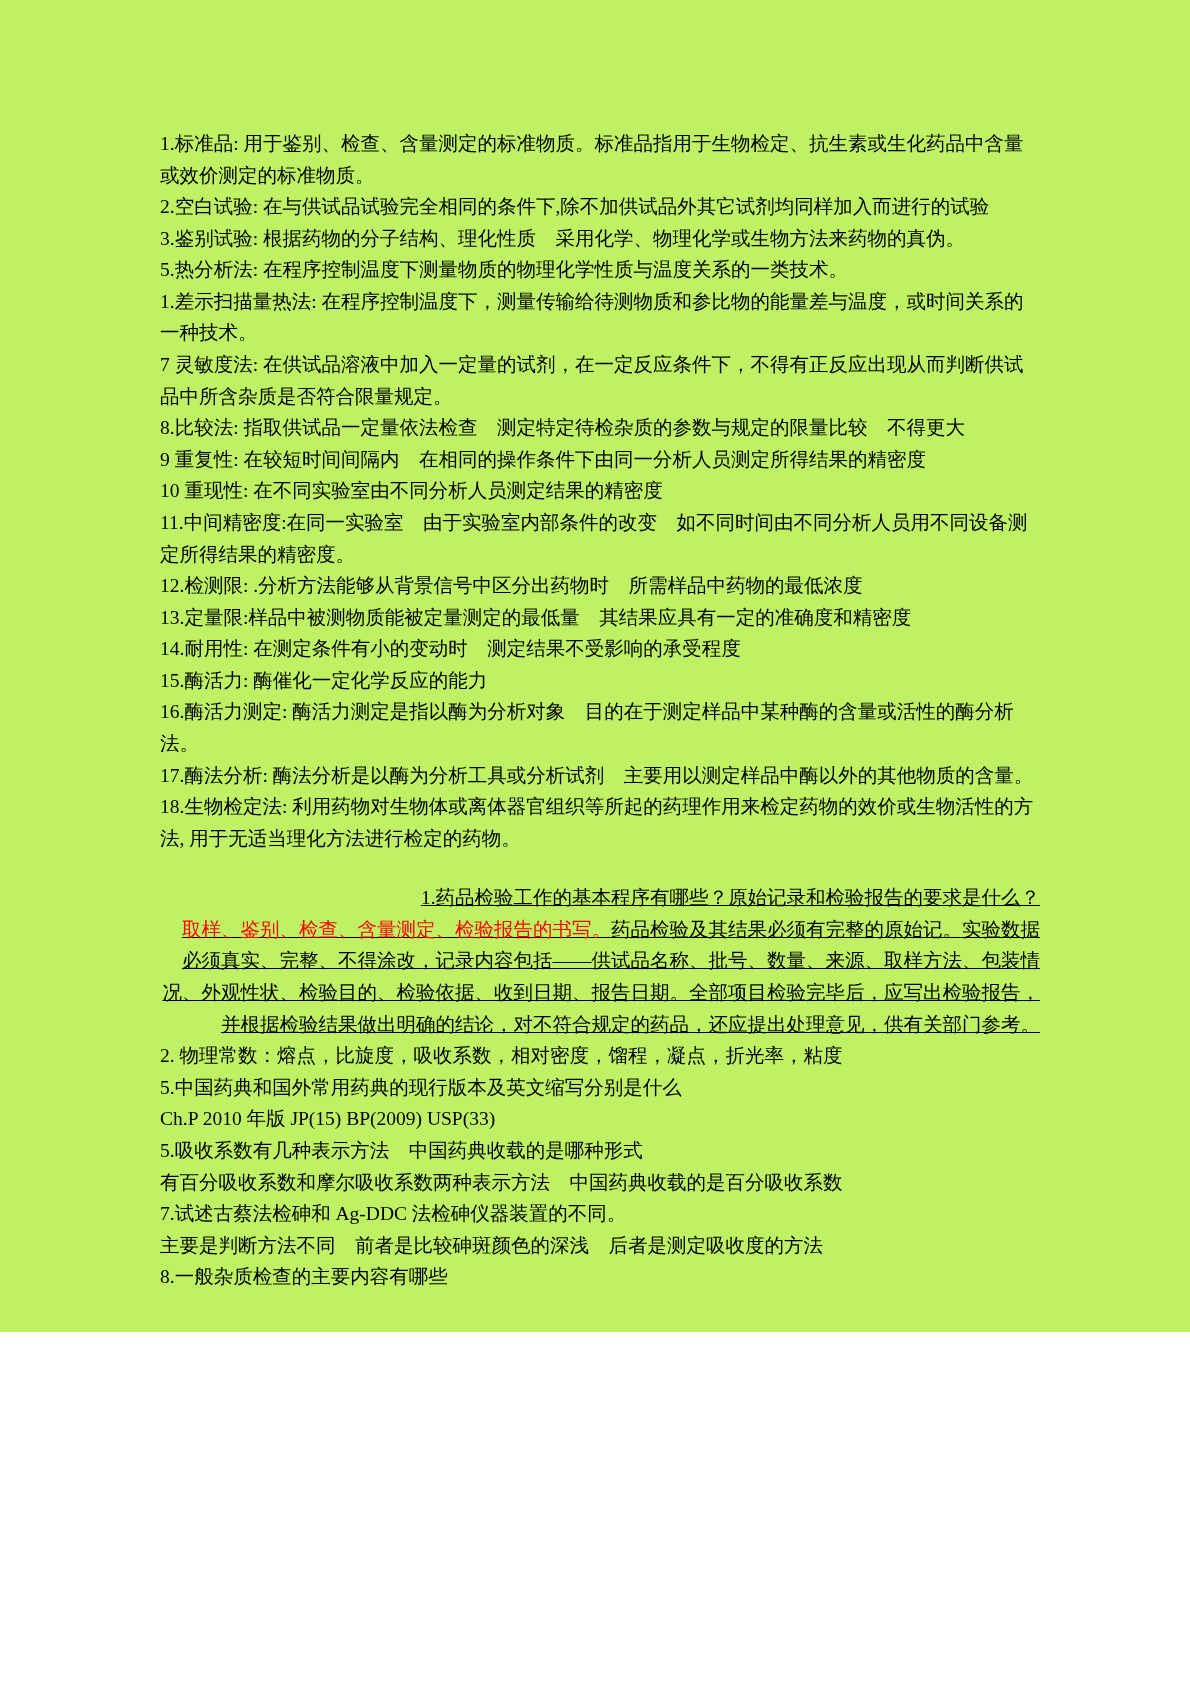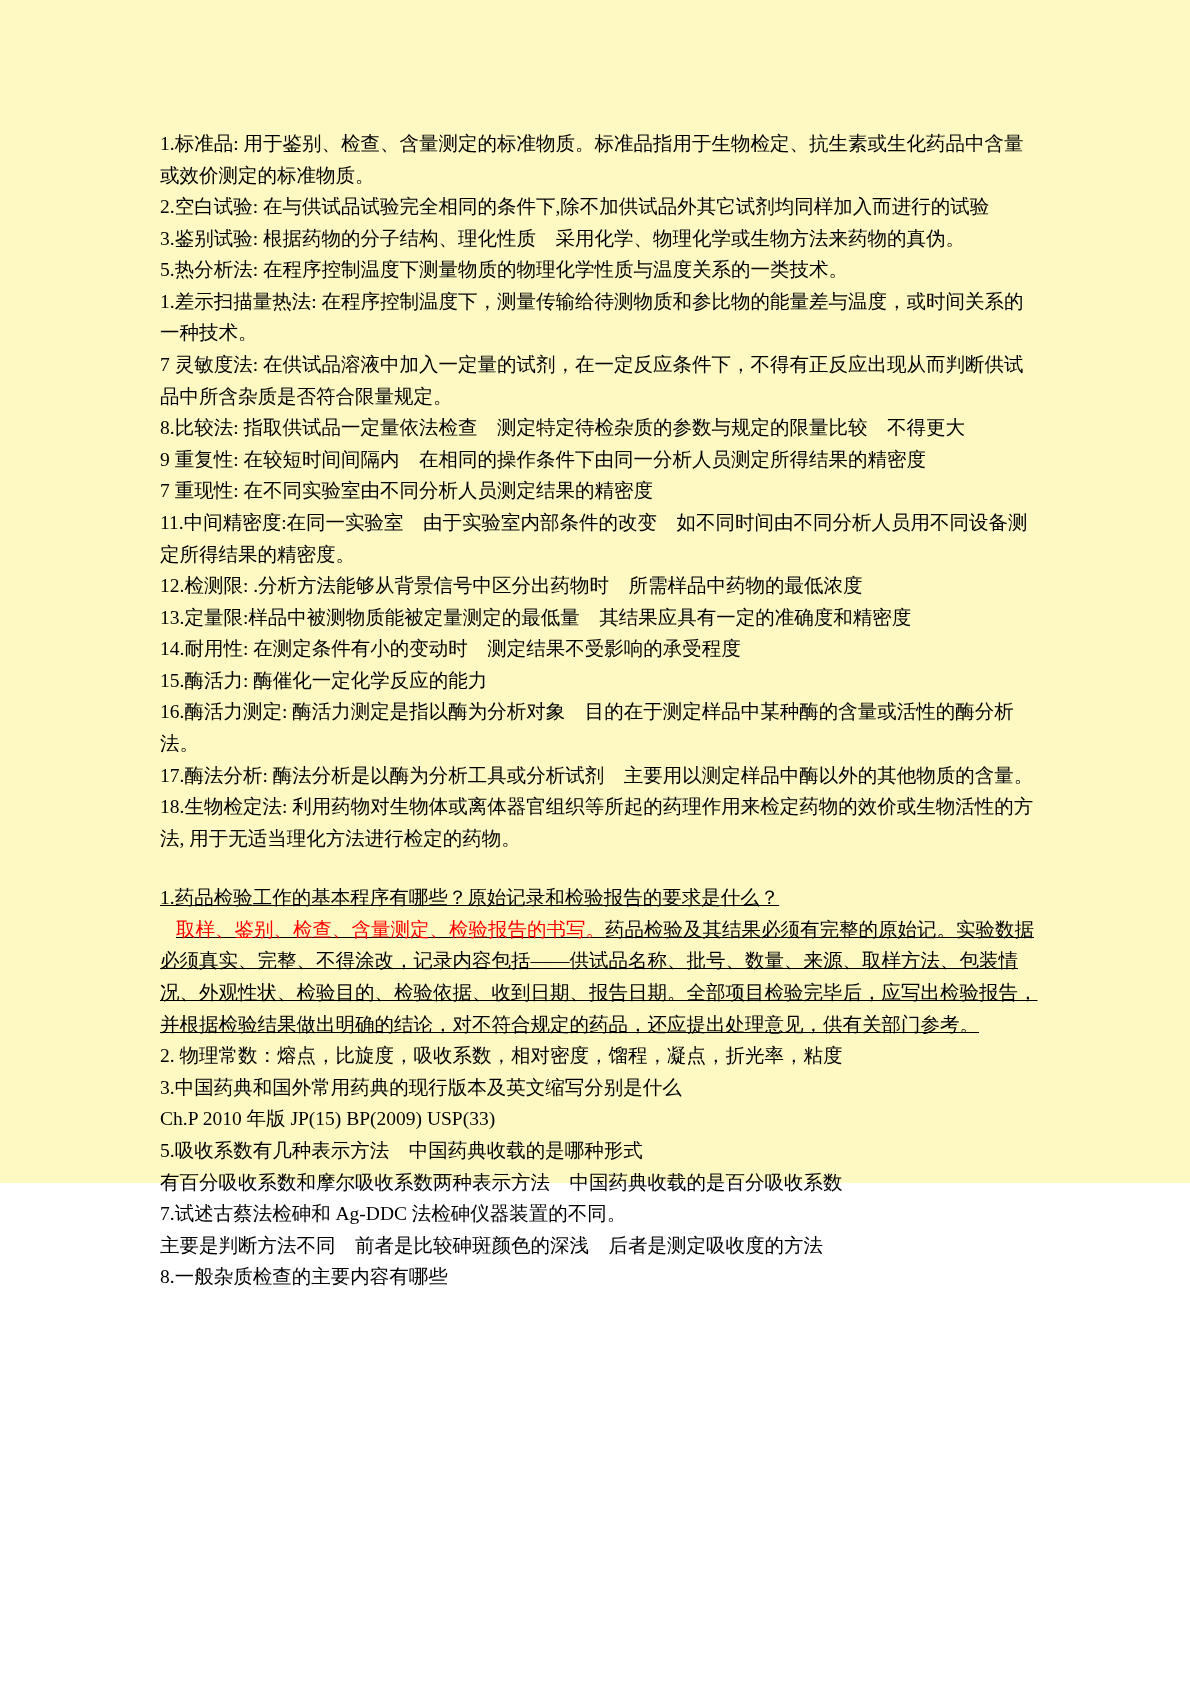--- a/index.html
+++ b/index.html
@@ -9,74 +9,75 @@
   }
   body {
     width: 1190px;
     height: 1683px;
     font-family: "Liberation Serif", "DejaVu Serif", serif;
     color: #000000;
   }
   .page {
     box-sizing: border-box;
     width: 1190px;
-    height: 1183px;
+    height: 1332px;
     padding: 128px 150px 60px 160px;
-    background: #fef9c3;
+    background: #bef264;
   }
   .doc-body {
     font-size: 19.5px;
     line-height: 1.62;
     text-align: left;
   }
   .para {
     margin: 0;
     padding: 0;
   }
   .spacer {
     height: 28px;
   }
   .underline {
     text-decoration: underline;
+    text-align: right;
   }
   .red {
     color: #ff0000;
     margin-left: 16px;
   }
 </style>
 </head>
 <body>
 
 <div class="page">
   <div class="doc-body">
 
     <p class="para">1.标准品: 用于鉴别、检查、含量测定的标准物质。标准品指用于生物检定、抗生素或生化药品中含量或效价测定的标准物质。</p>
     <p class="para">2.空白试验: 在与供试品试验完全相同的条件下,除不加供试品外其它试剂均同样加入而进行的试验</p>
     <p class="para">3.鉴别试验: 根据药物的分子结构、理化性质　采用化学、物理化学或生物方法来药物的真伪。</p>
     <p class="para">5.热分析法: 在程序控制温度下测量物质的物理化学性质与温度关系的一类技术。</p>
     <p class="para">1.差示扫描量热法: 在程序控制温度下，测量传输给待测物质和参比物的能量差与温度，或时间关系的一种技术。</p>
     <p class="para">7 灵敏度法: 在供试品溶液中加入一定量的试剂，在一定反应条件下，不得有正反应出现从而判断供试品中所含杂质是否符合限量规定。</p>
     <p class="para">8.比较法: 指取供试品一定量依法检查　测定特定待检杂质的参数与规定的限量比较　不得更大</p>
     <p class="para">9 重复性: 在较短时间间隔内　在相同的操作条件下由同一分析人员测定所得结果的精密度</p>
-    <p class="para">7 重现性: 在不同实验室由不同分析人员测定结果的精密度</p>
+    <p class="para">10 重现性: 在不同实验室由不同分析人员测定结果的精密度</p>
     <p class="para">11.中间精密度:在同一实验室　由于实验室内部条件的改变　如不同时间由不同分析人员用不同设备测定所得结果的精密度。</p>
     <p class="para">12.检测限: .分析方法能够从背景信号中区分出药物时　所需样品中药物的最低浓度</p>
     <p class="para">13.定量限:样品中被测物质能被定量测定的最低量　其结果应具有一定的准确度和精密度</p>
     <p class="para">14.耐用性: 在测定条件有小的变动时　测定结果不受影响的承受程度</p>
     <p class="para">15.酶活力: 酶催化一定化学反应的能力</p>
     <p class="para">16.酶活力测定: 酶活力测定是指以酶为分析对象　目的在于测定样品中某种酶的含量或活性的酶分析法。</p>
     <p class="para">17.酶法分析: 酶法分析是以酶为分析工具或分析试剂　主要用以测定样品中酶以外的其他物质的含量。</p>
     <p class="para">18.生物检定法: 利用药物对生物体或离体器官组织等所起的药理作用来检定药物的效价或生物活性的方法, 用于无适当理化方法进行检定的药物。</p>
 
     <div class="spacer"></div>
 
     <p class="para underline">1.药品检验工作的基本程序有哪些？原始记录和检验报告的要求是什么？</p>
     <p class="para underline"><span class="red">取样、鉴别、检查、含量测定、检验报告的书写。</span><span>药品检验及其结果必须有完整的原始记。实验数据必须真实、完整、不得涂改，记录内容包括——供试品名称、批号、数量、来源、取样方法、包装情况、外观性状、检验目的、检验依据、收到日期、报告日期。全部项目检验完毕后，应写出检验报告，并根据检验结果做出明确的结论，对不符合规定的药品，还应提出处理意见，供有关部门参考。</span></p>
     <p class="para">2.  物理常数：熔点，比旋度，吸收系数，相对密度，馏程，凝点，折光率，粘度</p>
-    <p class="para">3.中国药典和国外常用药典的现行版本及英文缩写分别是什么</p>
+    <p class="para">5.中国药典和国外常用药典的现行版本及英文缩写分别是什么</p>
     <p class="para">Ch.P    2010 年版      JP(15)    BP(2009)   USP(33)</p>
     <p class="para">5.吸收系数有几种表示方法　中国药典收载的是哪种形式</p>
     <p class="para">有百分吸收系数和摩尔吸收系数两种表示方法　中国药典收载的是百分吸收系数</p>
     <p class="para">7.试述古蔡法检砷和 Ag-DDC 法检砷仪器装置的不同。</p>
     <p class="para">主要是判断方法不同　前者是比较砷斑颜色的深浅　后者是测定吸收度的方法</p>
     <p class="para">8.一般杂质检查的主要内容有哪些</p>
 
   </div>
 </div>
 

